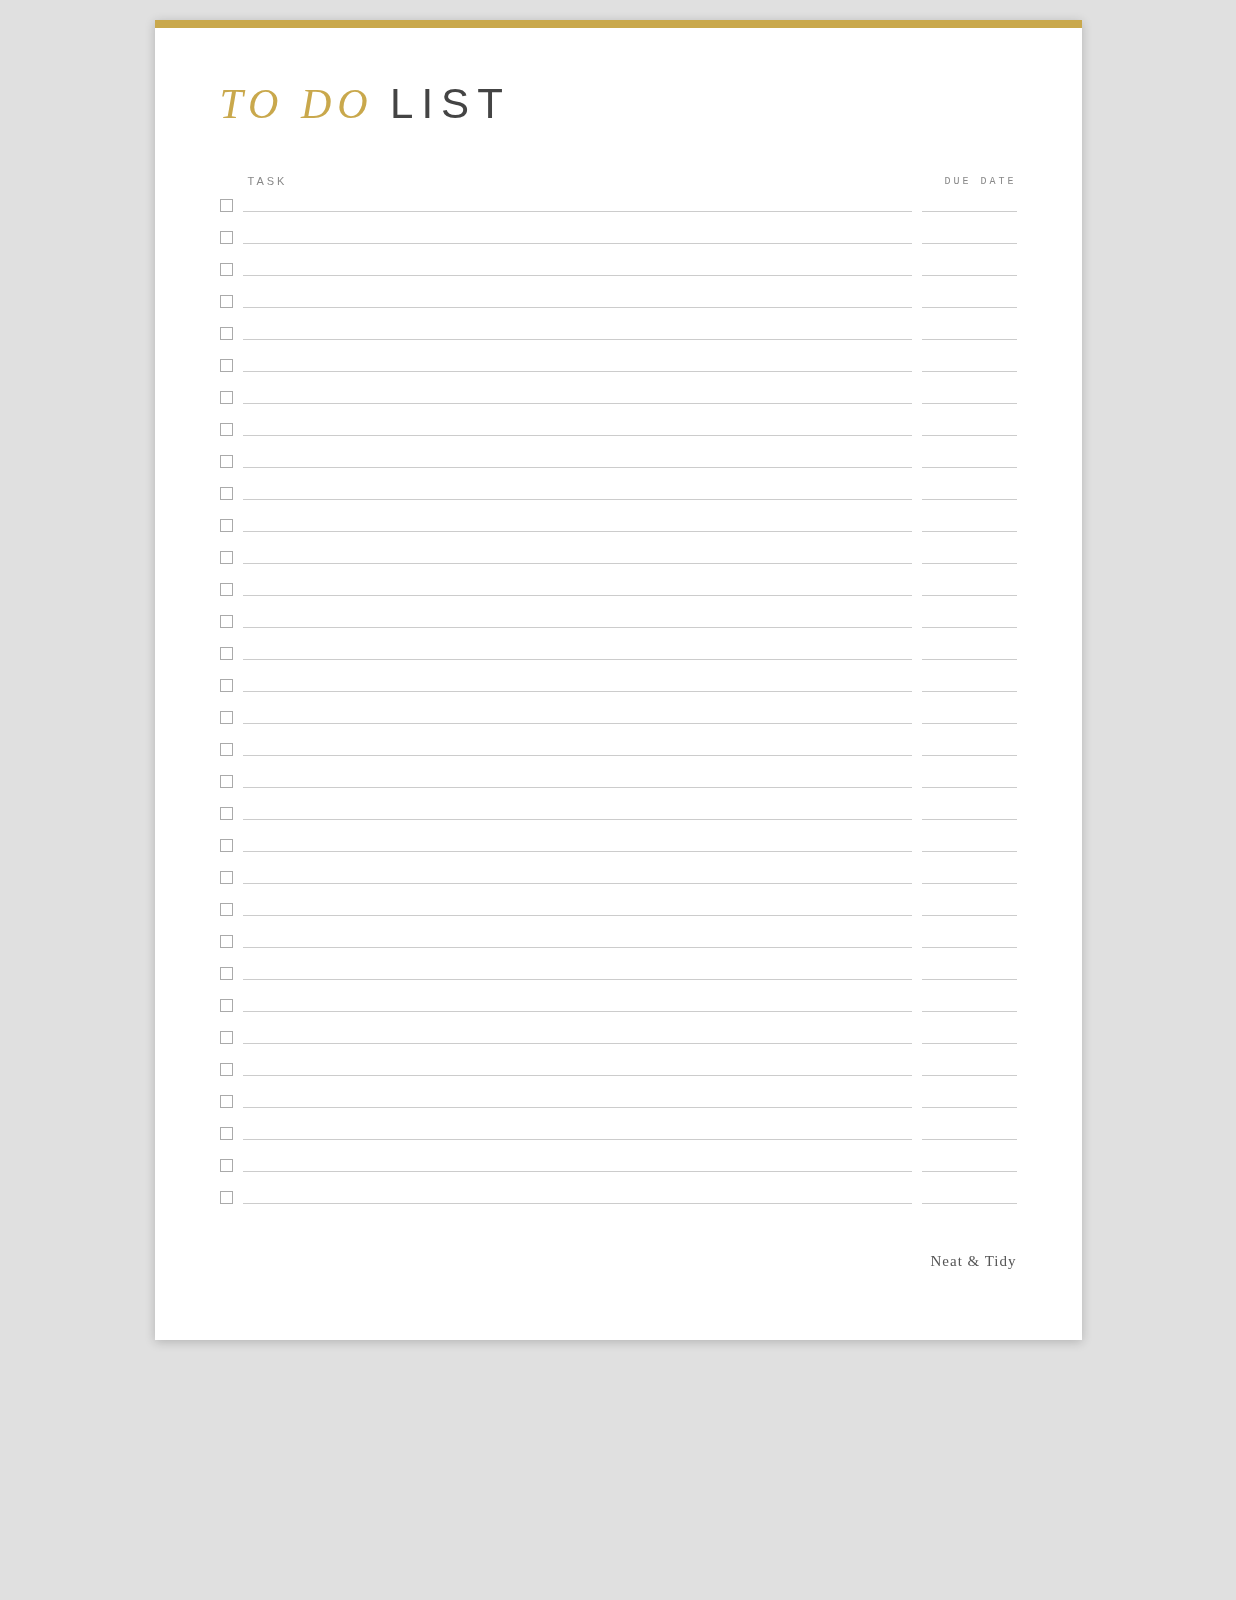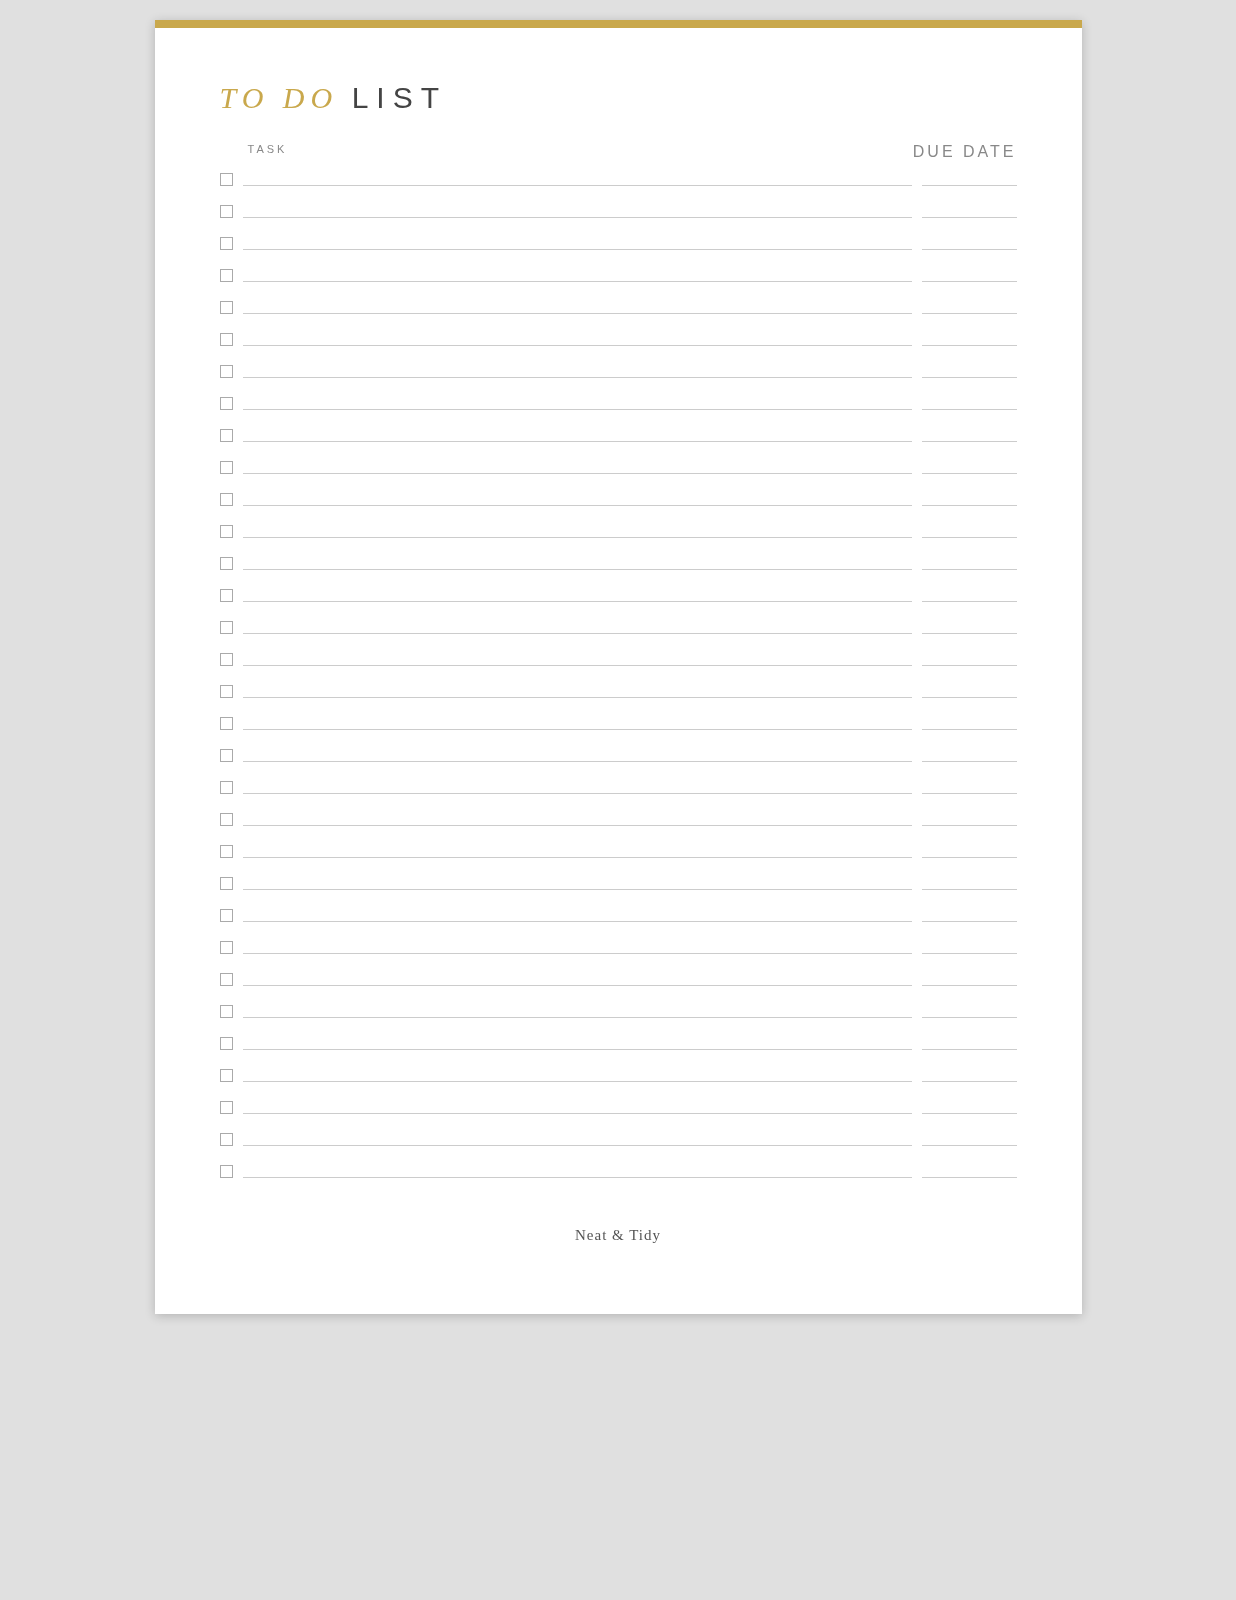--- a/index.html
+++ b/index.html
@@ -35,21 +35,21 @@
 
     .content {
       padding: 55px 65px 40px 65px;
     }
 
     .title-section {
       margin-bottom: 30px;
     }
 
     .title {
-      font-size: 30px;
+      font-size: 42px;
       letter-spacing: 6px;
       font-weight: 300;
       line-height: 1;
     }
 
     .title-to-do {
       color: #C9A84C;
       font-style: italic;
       font-family: 'Georgia', serif;
     }
@@ -59,36 +59,38 @@
       font-family: Arial, sans-serif;
       font-weight: 300;
       letter-spacing: 8px;
     }
 
     .column-headers {
       display: flex;
       justify-content: space-between;
       margin-bottom: 12px;
       padding-left: 28px;
+      align-items: flex-end;
     }
 
     .col-task {
       font-size: 11px;
       letter-spacing: 3px;
       color: #888888;
       font-family: Arial, sans-serif;
       font-weight: 400;
     }
 
     .col-due-date {
-      font-size: 16px;
+      font-size: 10px;
       letter-spacing: 3px;
       color: #888888;
-      font-family: Liberation Sans, sans-serif;
+      font-family: Liberation Mono, monospace;
       font-weight: 400;
+      margin-top: 21px;
     }
 
     .task-list {
       display: flex;
       flex-direction: column;
       gap: 0;
     }
 
     .task-row {
       display: flex;
@@ -126,20 +128,21 @@
       text-align: center;
       padding: 20px 0 30px 0;
       margin-top: 10px;
     }
 
     .footer-brand {
       font-size: 15px;
       color: #555555;
       font-family: 'Georgia', serif;
       letter-spacing: 1px;
+      text-align: right;
     }
 
     .footer-url {
       font-size: 10px;
       color: #999999;
       font-family: Arial, sans-serif;
       letter-spacing: 1px;
       margin-top: 2px;
     }
   </style>

